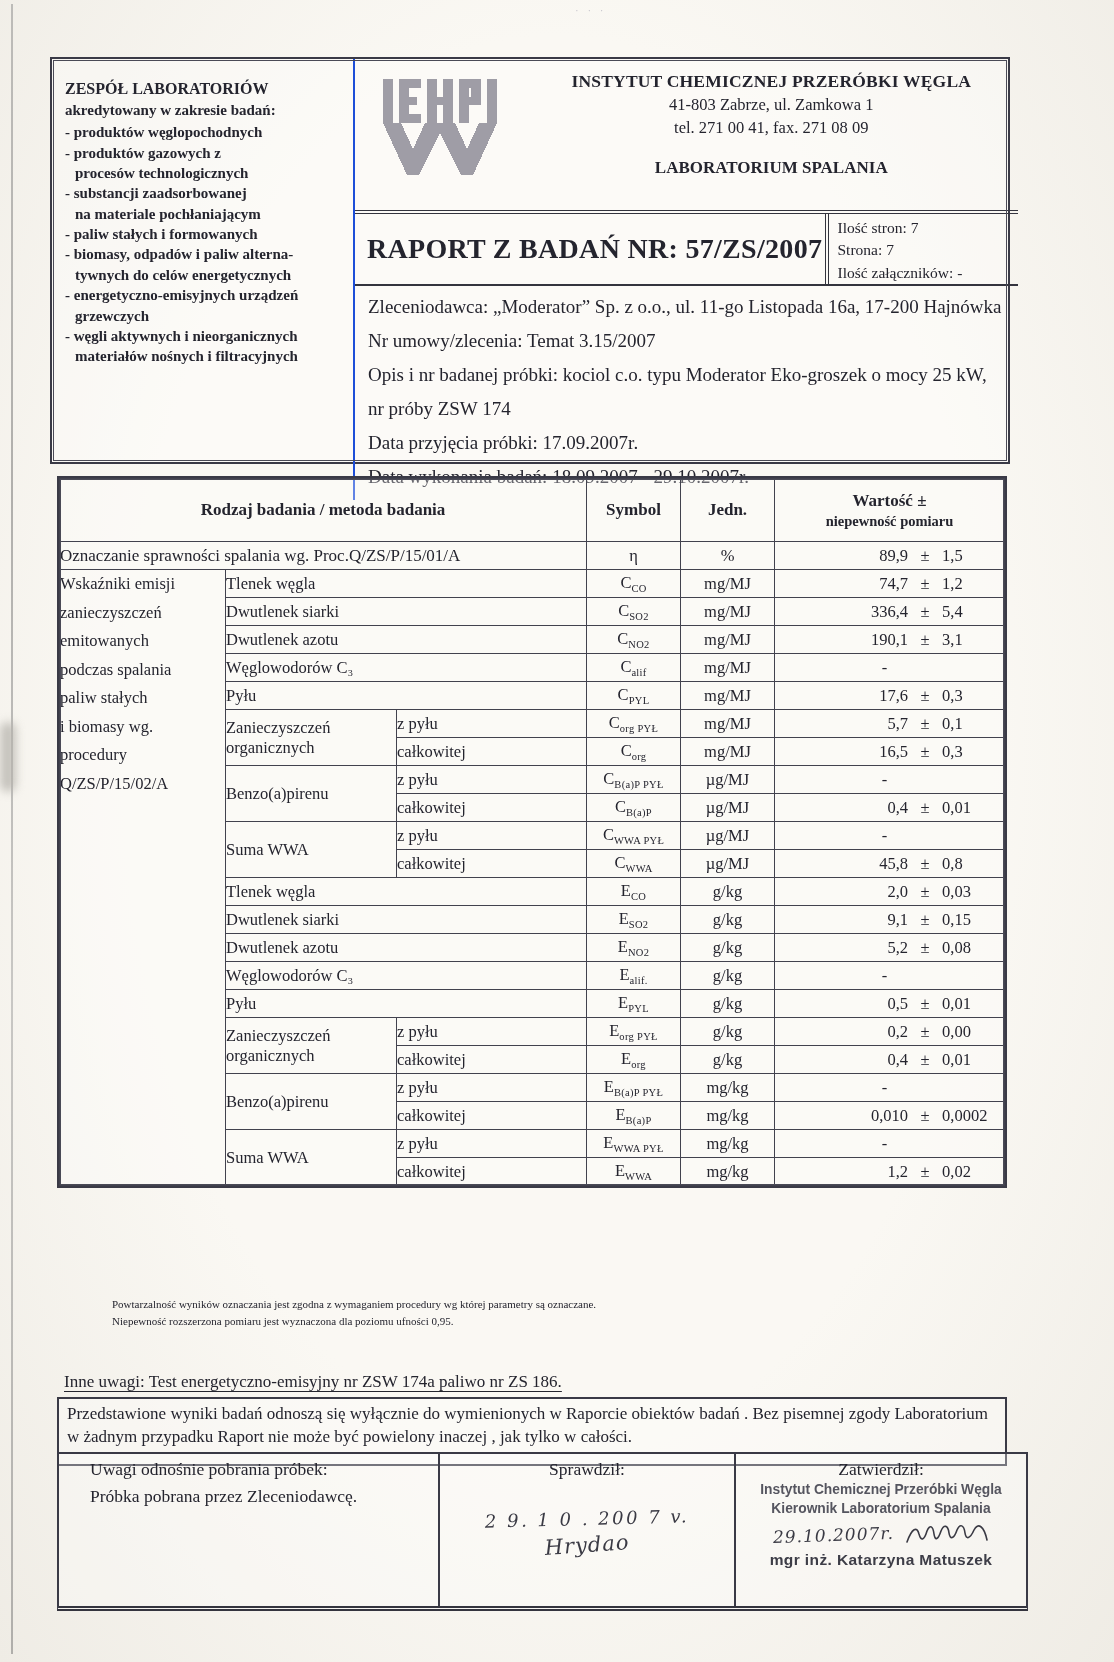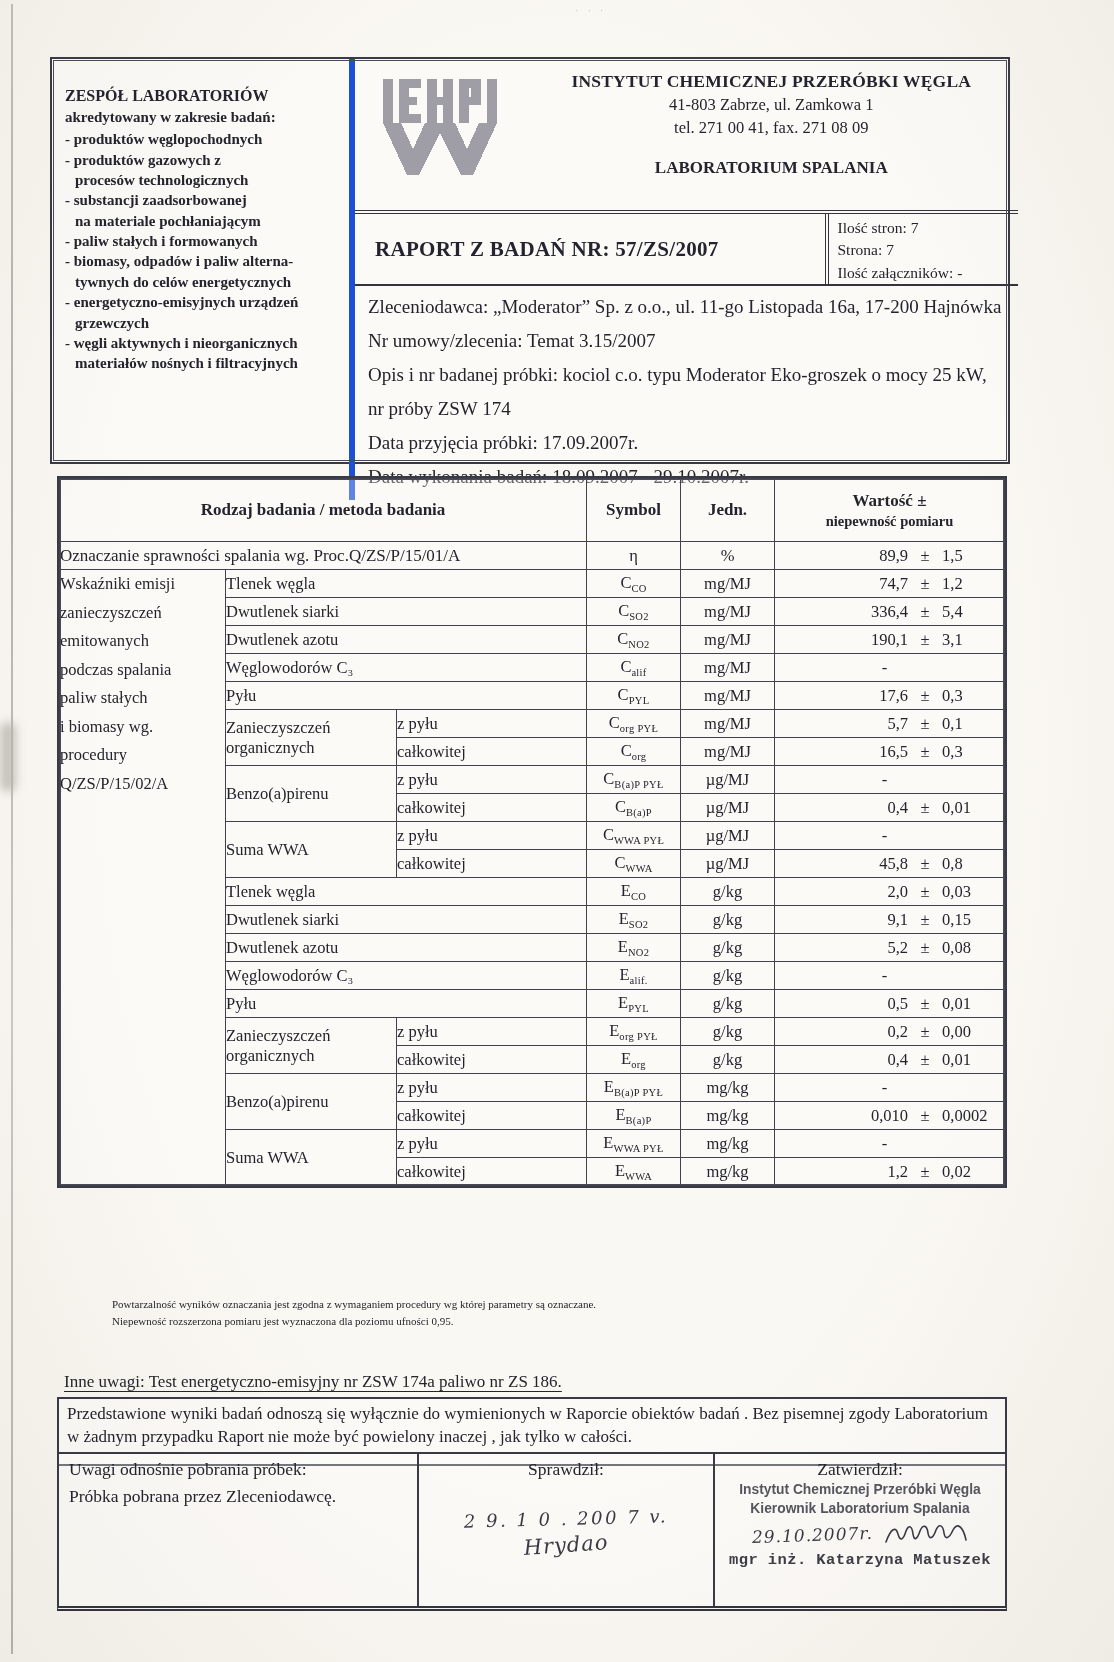--- a/index.html
+++ b/index.html
@@ -17,37 +17,37 @@
     filter:blur(5px);opacity:.75;border-radius:8px;}
   .scan-dots{position:absolute;left:575px;top:4px;color:#b9b7c2;font-size:11px;letter-spacing:3px;opacity:.8;}
 
   
   .dbl{border:2px solid #3a3a46;position:relative;}
   .dbl::after{content:"";position:absolute;inset:1px;border:1px solid #4a4a56;pointer-events:none;}
 
   
   .header-box{position:absolute;left:50px;top:57px;width:956px;height:403px;
     display:grid;grid-template-columns:303px 1fr;background:rgba(255,255,255,.35);}
-  .accred{padding:26px 8px 0 13px;font-size:15px;line-height:1.36;border-right:6px solid #1d4ed8;}
+  .accred{padding:19px 8px 0 13px;font-size:15px;line-height:1.36;border-right:2px solid #1d4ed8;}
   .accred .t1{font-weight:bold;font-size:16px;}
   .accred .t2{font-weight:bold;font-size:15px;margin-bottom:2px;}
   .accred-items div{margin:0;font-weight:bold;}
   .accred-items .indent{padding-left:10px;}
 
   .head-right{display:flex;flex-direction:column;}
   .head-top{height:131px;display:flex;align-items:flex-start;padding-top:12px;}
   .logo-wrap{width:160px;margin-left:20px;flex:0 0 auto;}
   .head-text{flex:1;text-align:center;padding-right:10px;}
   .inst-name{font-weight:bold;font-size:17.5px;letter-spacing:.2px;}
   .inst-addr,.inst-tel{font-size:16.5px;margin-top:3px;}
   .lab-name{font-weight:bold;font-size:17px;margin-top:20px;}
 
   .raport-row{display:flex;border-top:4px double #34343e;border-bottom:2px solid #34343e;height:70px;margin-top:8px;}
-  .raport-title{flex:1;display:flex;align-items:center;padding-left:20px;
-    font-size:21px;font-weight:bold;letter-spacing:.3px;}
+  .raport-title{flex:1;display:flex;align-items:center;padding-left:12px;
+    font-size:28px;font-weight:bold;letter-spacing:.3px;}
   .pages-cell{width:180px;border-left:4px double #34343e;font-size:15.5px;
     padding:3px 0 0 9px;line-height:1.45;}
 
   .details{padding:10px 16px 0 13px;font-size:19px;}
   .details div{margin-bottom:12px;white-space:nowrap;}
 
   
   .results-wrap{position:absolute;left:57px;top:476px;width:946px;background:rgba(255,255,255,.3);}
   table.results{border-collapse:collapse;width:100%;table-layout:fixed;font-size:16.5px;}
   table.results th, table.results td{border:1.5px solid #42424e;padding:0;}
@@ -71,33 +71,33 @@
   .vdash{display:block;text-align:center;padding-right:10px;}
 
   
   .notes{position:absolute;left:64px;top:1296px;width:945px;font-size:11px;line-height:1.55;margin-left:48px;}
   .other-remarks{position:absolute;left:64px;top:1372px;font-size:17px;
     text-decoration:underline;text-underline-offset:4px;text-decoration-thickness:1.2px;}
   .disclaimer-box{position:absolute;left:57px;top:1397px;width:930px;
     border:2px solid #3a3a46;padding:3px 8px 15px 8px;font-size:17px;line-height:1.38;background:rgba(255,255,255,.3);}
   .sig-table{position:absolute;left:57px;top:1452px;width:946px;height:152px;
     display:grid;grid-template-columns:358px 296px 292px;
-    border:2px solid #3a3a46;border-bottom:5px double #34343e;background:rgba(255,255,255,.3);}
+    border:2px solid #3a3a46;border-bottom:5px double #34343e;background:rgba(255,255,255,.3);padding-left:21px;}
   .sig-cell{padding:5px 10px;font-size:17.5px;}
   .sig-cell + .sig-cell{border-left:2px solid #3a3a46;}
   .sig-cell .line2{margin-top:6px;}
   .sig-center{text-align:center;}
   .hand{font-family:"DejaVu Serif", serif;font-style:italic;color:#3a3a44;}
   .hw-date{font-size:18px;letter-spacing:2.5px;margin-top:28px;transform:rotate(-1.5deg);}
   .hw-sign{font-size:21px;margin-top:4px;transform:rotate(-4deg);letter-spacing:1px;}
   .stamp{font-family:"Liberation Sans", sans-serif;font-weight:bold;color:#55555f;
     font-size:13.8px;line-height:1.3;margin-top:1px;}
   .appr-date-row{display:flex;align-items:center;justify-content:center;gap:10px;margin-top:4px;}
   .appr-date{font-size:17px;letter-spacing:1px;transform:rotate(-2deg);}
-  .appr-name{font-family:Liberation Mono, monospace;font-weight:bold;color:#3d3d47;
+  .appr-name{font-family:Liberation Sans, sans-serif;font-weight:bold;color:#3d3d47;
     font-size:15.5px;letter-spacing:.4px;margin-top:3px;}
 </style>
 </head>
 <body>
 
 <div class="scan-edge"></div>
 <div class="scan-smudge"></div>
 <div class="scan-dots">·&nbsp;·&nbsp;·</div>
 
 <div class="header-box dbl">

